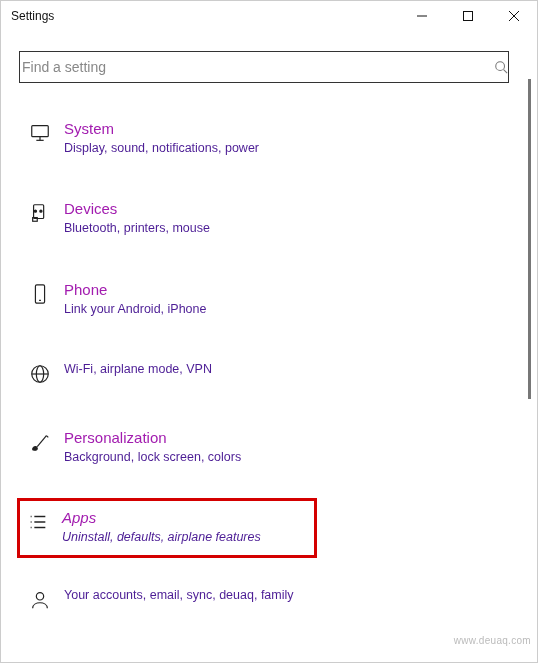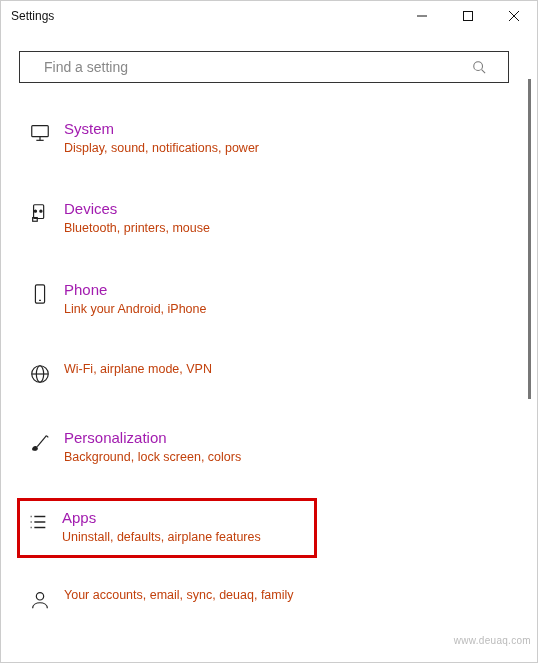--- a/index.html
+++ b/index.html
@@ -39,21 +39,21 @@
     position: relative;
     height: calc(663px - 30px);
     overflow: hidden;
   }
   .searchbox {
     width: 490px;
     height: 32px;
     border: 1px solid #333;
     display: flex;
     align-items: center;
-    padding: 0 22px;
+    padding: 0 0;
     margin-bottom: 26px;
   }
   .searchbox input {
     flex: 1;
     border: none;
     outline: none;
     font-size: 14px;
     color: #555;
     background: transparent;
   }
@@ -66,39 +66,40 @@
     margin-bottom: 22px;
     border: 3px solid transparent;
     width: 300px;
   }
   .item.highlight {
     border: 3px solid #d40000;
     width: 300px;
     padding: 8px 14px 10px 0;
     margin-left: -2px;
     margin-bottom: 18px;
+    font-style: italic;
   }
   .icon-wrap {
     width: 36px;
     display: flex;
     justify-content: center;
     padding-top: 2px;
     flex-shrink: 0;
     color: #222;
   }
   .texts { padding-left: 6px; }
   .item-title {
     font-size: 15px;
     color: #a21caf;
     line-height: 1.2;
     margin-bottom: 2px;
   }
   .item-sub {
     font-size: 12.5px;
-    color: #c2410c;
+    color: #4c1d95;
     line-height: 1.3;
   }
   .scrollbar {
     position: absolute;
     top: 48px;
     right: 6px;
     width: 3px;
     height: 320px;
     background: #777;
   }

